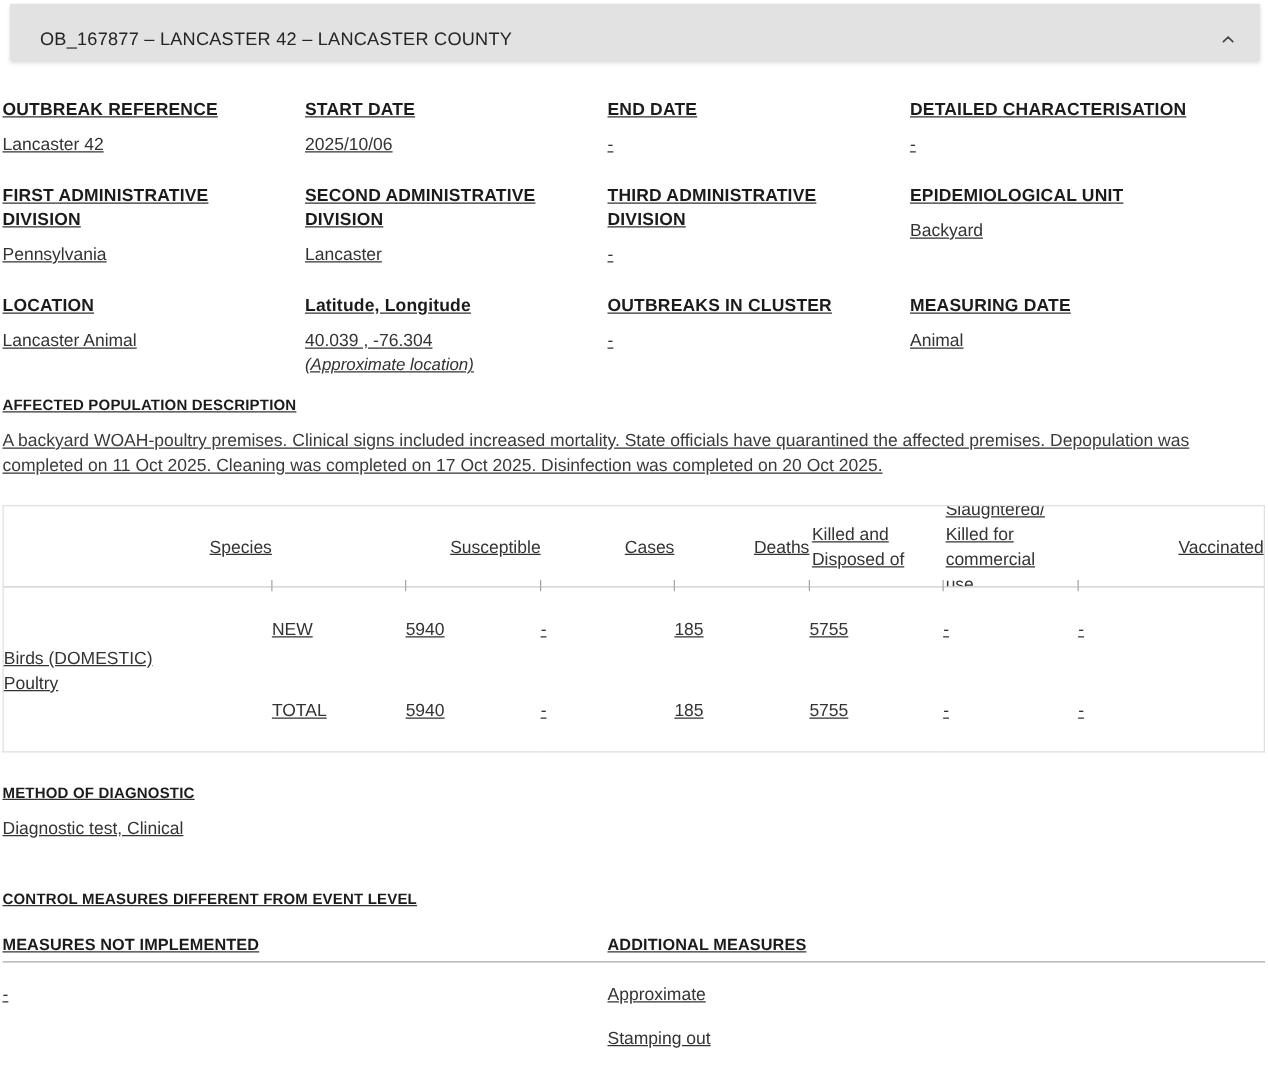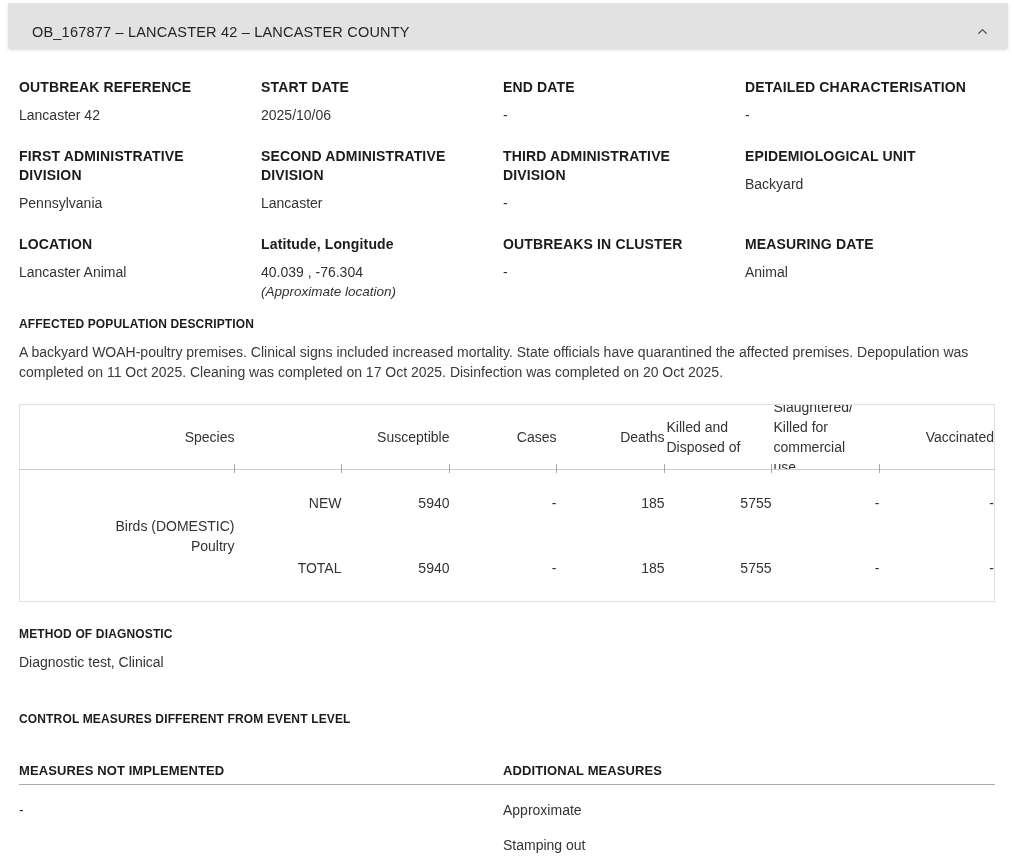--- a/index.html
+++ b/index.html
@@ -26,21 +26,21 @@
     display:flex;align-items:center;justify-content:space-between;
     padding:12px 18px 0 24px;
     box-shadow:0 2px 3px rgba(0,0,0,0.14);
     cursor:pointer;
   }
   .accordion-title{
     font-size:14.5px;color:#242424;letter-spacing:0.2px;
   }
   .chevron{display:flex;align-items:center;}
   
-  .content{padding:0 19px;}
+  .content{padding:0 2px;text-decoration:underline;}
   .fields-grid{
     display:grid;
     grid-template-columns:242px 242px 242px 1fr;
     row-gap:22px;
     margin-top:30px;
   }
   .field-label{
     font-size:14px;font-weight:700;line-height:19px;
     color:var(--text-primary);letter-spacing:0.15px;
     padding-right:20px;
@@ -71,31 +71,31 @@
   .species-table thead th:not(:first-child)::after{
     content:"";position:absolute;left:-1px;bottom:-4px;width:1px;height:9px;background:#a6a6a6;
   }
   .th-clip{
     height:64px;overflow:hidden;display:flex;align-items:center;justify-content:flex-end;
     line-height:20px;
   }
   th.th-left .th-clip{justify-content:flex-start;text-align:left;padding-left:2px;}
   .th-narrow{width:88px;}
   .species-table tbody td{
-    height:66px;text-align:right;vertical-align:middle;border:none;line-height:20px;
+    height:66px;text-align:left;vertical-align:middle;border:none;line-height:20px;
   }
   .species-cell{line-height:20px;}
   
   .method-heading{margin-top:23px;}
   .method-value{margin-top:9px;font-size:14px;line-height:19px;}
   .control-heading{margin-top:38px;}
   
   .measures-head{
     display:grid;grid-template-columns:484px 1fr;
-    margin-top:32px;padding-bottom:4px;
+    margin-top:17px;padding-bottom:4px;
     border-bottom:1px solid var(--measures-rule);
   }
   .measures-heading{
     font-size:13px;font-weight:700;color:var(--text-primary);letter-spacing:0.1px;line-height:19px;
   }
   .measures-body{display:grid;grid-template-columns:484px 1fr;align-items:start;}
   .measure-item{margin-top:15px;font-size:14px;line-height:20px;color:var(--text-value);}
 </style>
 </head>
 <body>

